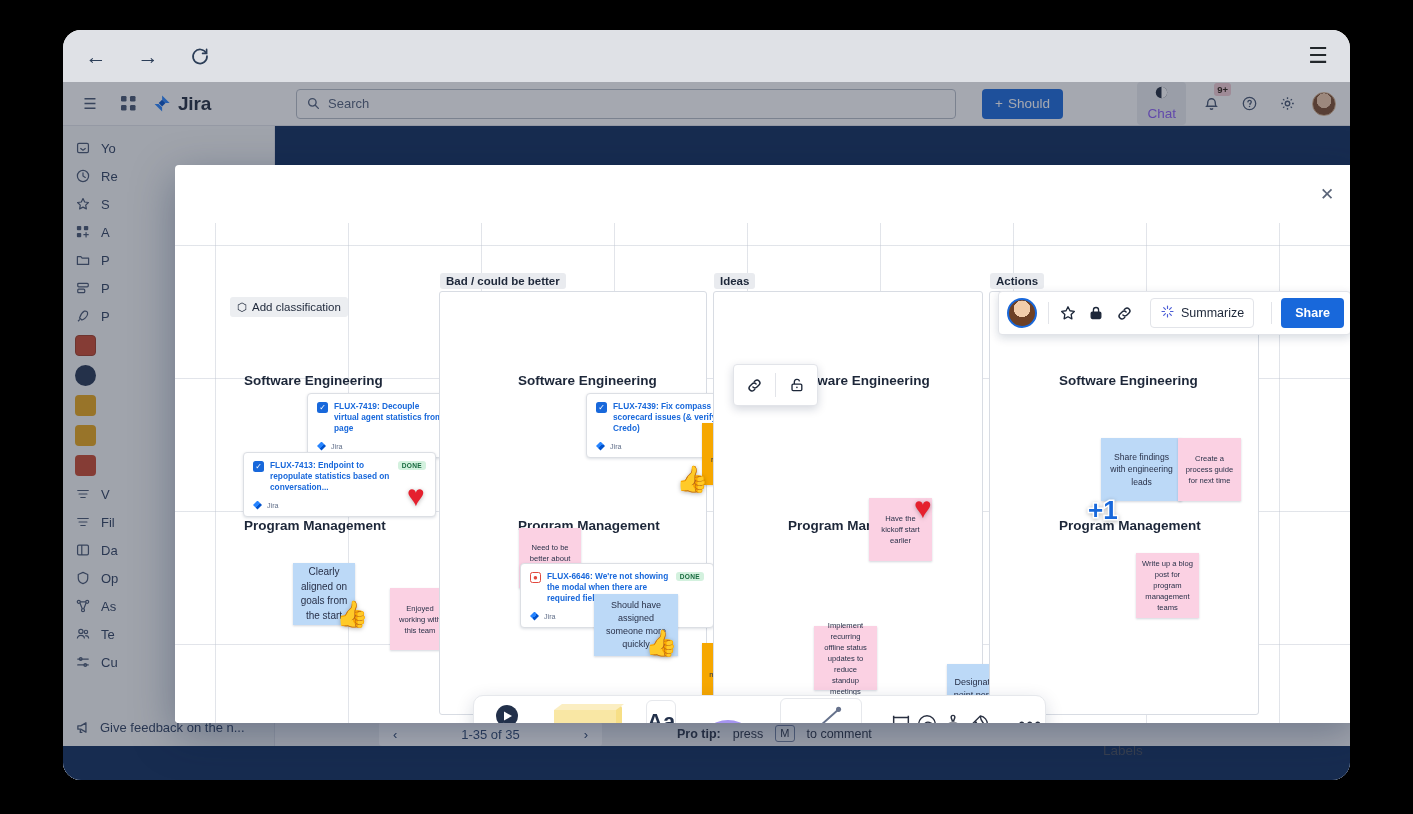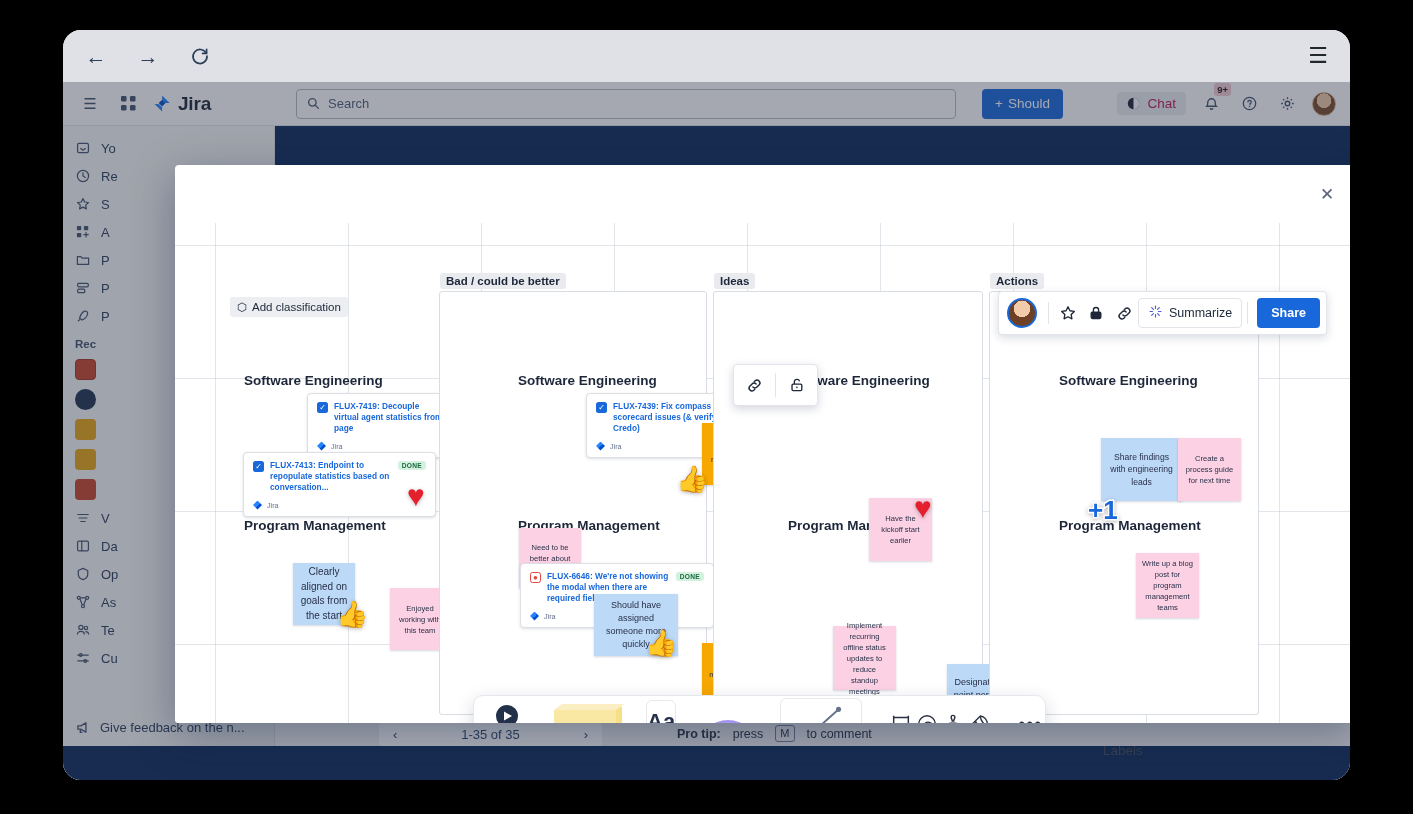--- a/index.html
+++ b/index.html
@@ -72,21 +72,21 @@
     margin-left: 14px;
     height: 30px; padding: 0 13px;
     background: #1868db; color: #fff;
     border-radius: 4px; font-size: 13.5px; font-weight: 500;
     display: flex; align-items: center; gap: 5px;
   }
   #topnav-right { margin-left: auto; display: flex; align-items: center; gap: 12px; }
   #chat-button {
     display: flex; align-items: center; gap: 7px;
     padding: 4px 10px; border-radius: 4px; background: #eceef1;
-    font-size: 13.5px; color: #be185d; font-weight: 500;
+    font-size: 13.5px; color: #8b5cf6; font-weight: 500; flex-direction: column;
   }
   .badge-wrap { position: relative; }
   #notif-badge {
     position: absolute; right: -7px; top: -8px;
     background: #f5cdd4; color: #2f2015;
     font-size: 9.5px; font-weight: 700;
     padding: 1px 3px; border-radius: 3px;
   }
   #avatar-top {
     width: 24px; height: 24px; border-radius: 50%;
@@ -312,21 +312,21 @@
     border: 2px solid #1868db;
     background: radial-gradient(circle at 50% 34%, #f2ccaa 0 38%, #6e4025 39% 100%);
     margin: 0 6px 0 2px;
   }
   .tb-ico { width: 28px; height: 28px; display:flex; align-items:center; justify-content:center; font-size: 14px; color:#1d2739; }
   .tb-sep { width: 1px; height: 22px; background: #e2e4e9; margin: 0 5px; }
   #summarize-btn {
     display: flex; align-items: center; gap: 6px;
     border: 1px solid #e2e4e9; border-radius: 4px;
     height: 30px; padding: 0 9px; font-size: 12.5px; font-weight: 500; color: #1d2739;
-    background: #fff; margin: 0 0;
+    background: #fff; margin: 0 12px;
   }
   #share-btn {
     background: #1868db; color: #fff;
     height: 30px; padding: 0 14px; border-radius: 4px;
     font-size: 12.5px; font-weight: 600;
     display: flex; align-items: center; margin-left: 4px;
   }
 
   
   #wb-toolbar {
@@ -487,21 +487,20 @@
       <div class="side-item">
         <span class="side-ico">
             <svg width="14" height="14" viewBox="0 0 16 16" fill="none" stroke="#44546f" stroke-width="1.4">
               <path d="M9.6 2.4c2.6-.4 4 1 3.6 3.6-.5 3-4 6-6.4 6.6L4 10.4C4.7 8 7 4 9.6 2.4z" stroke-linejoin="round"></path>
               <path d="M4.4 11.9 2.3 14"></path>
             </svg>
           </span>
         <span class="side-label">P</span>
       </div>
 
-      <div class="side-heading">Rec</div>
       <div class="recent-row">
           <span class="recent-ico" style="background:#c9462c;border:1px solid #a03a23;"></span>
         </div>
       <div class="recent-row">
           <span class="recent-ico" style="background:#223250;border-radius:50%;"></span>
         </div>
       <div class="recent-row">
           <span class="recent-ico" style="background:#e8a517;"></span>
         </div>
       <div class="recent-row">
@@ -511,20 +510,28 @@
           <span class="recent-ico" style="background:#c9462c;"></span>
         </div>
 
       <div class="side-item">
         <span class="side-ico">
             <svg width="14" height="14" viewBox="0 0 16 16" stroke="#44546f" stroke-width="1.4" stroke-linecap="round">
               <path d="M2 4h12M3.5 8h9M5.5 12h5"></path>
             </svg>
           </span>
         <span class="side-label">V</span>
+      </div>
+      <div class="side-item">
+        <span class="side-ico">
+            <svg width="14" height="14" viewBox="0 0 16 16" stroke="#44546f" stroke-width="1.4" stroke-linecap="round">
+              <path d="M2 4h12M3.5 8h9M5.5 12h5"></path>
+            </svg>
+          </span>
+        <span class="side-label">Fil</span>
       </div>
       <div class="side-item">
         <span class="side-ico">
             <svg width="14" height="14" viewBox="0 0 16 16" fill="none" stroke="#44546f" stroke-width="1.4">
               <rect x="1.8" y="2.4" width="12.4" height="11.2" rx="1.5"></rect>
               <path d="M6.6 2.4v11.2"></path>
             </svg>
           </span>
         <span class="side-label">Da</span>
       </div>
@@ -718,21 +725,21 @@
               <circle cx="8.9" cy="11.7" r=".9" fill="#1d2739" stroke="none"></circle>
             </svg>
         </div>
       </div>
 
       <div class="sticky" style="left:694px; top:275px; width:63px; height:63px; background:#fbd1e3;">
         <span>Have the kickoff start earlier</span>
       </div>
       <div class="react heart" style="left:739px; top:270px; font-size:30px;">♥</div>
 
-      <div class="sticky" style="left:639px; top:403px; width:63px; height:64px; background:#fbd1e3;margin-left:19px;">
+      <div class="sticky" style="left:639px; top:403px; width:63px; height:64px; background:#fbd1e3;">
         <span>Implement recurring offline status updates to reduce standup meetings</span>
       </div>
       <div class="sticky lg" style="left:772px; top:441px; width:63px; height:63px; background:#bcd9f7; font-size:9px;">
         <span>Designate a point person at the start</span>
       </div>
 
       <div class="wb-col" style="left:814px; width:270px; height:424px;">
         <div class="wb-col-label">Actions</div>
       </div>
       <div class="wb-section-title" style="left:884px; top:150px;">Software Engineering</div>

